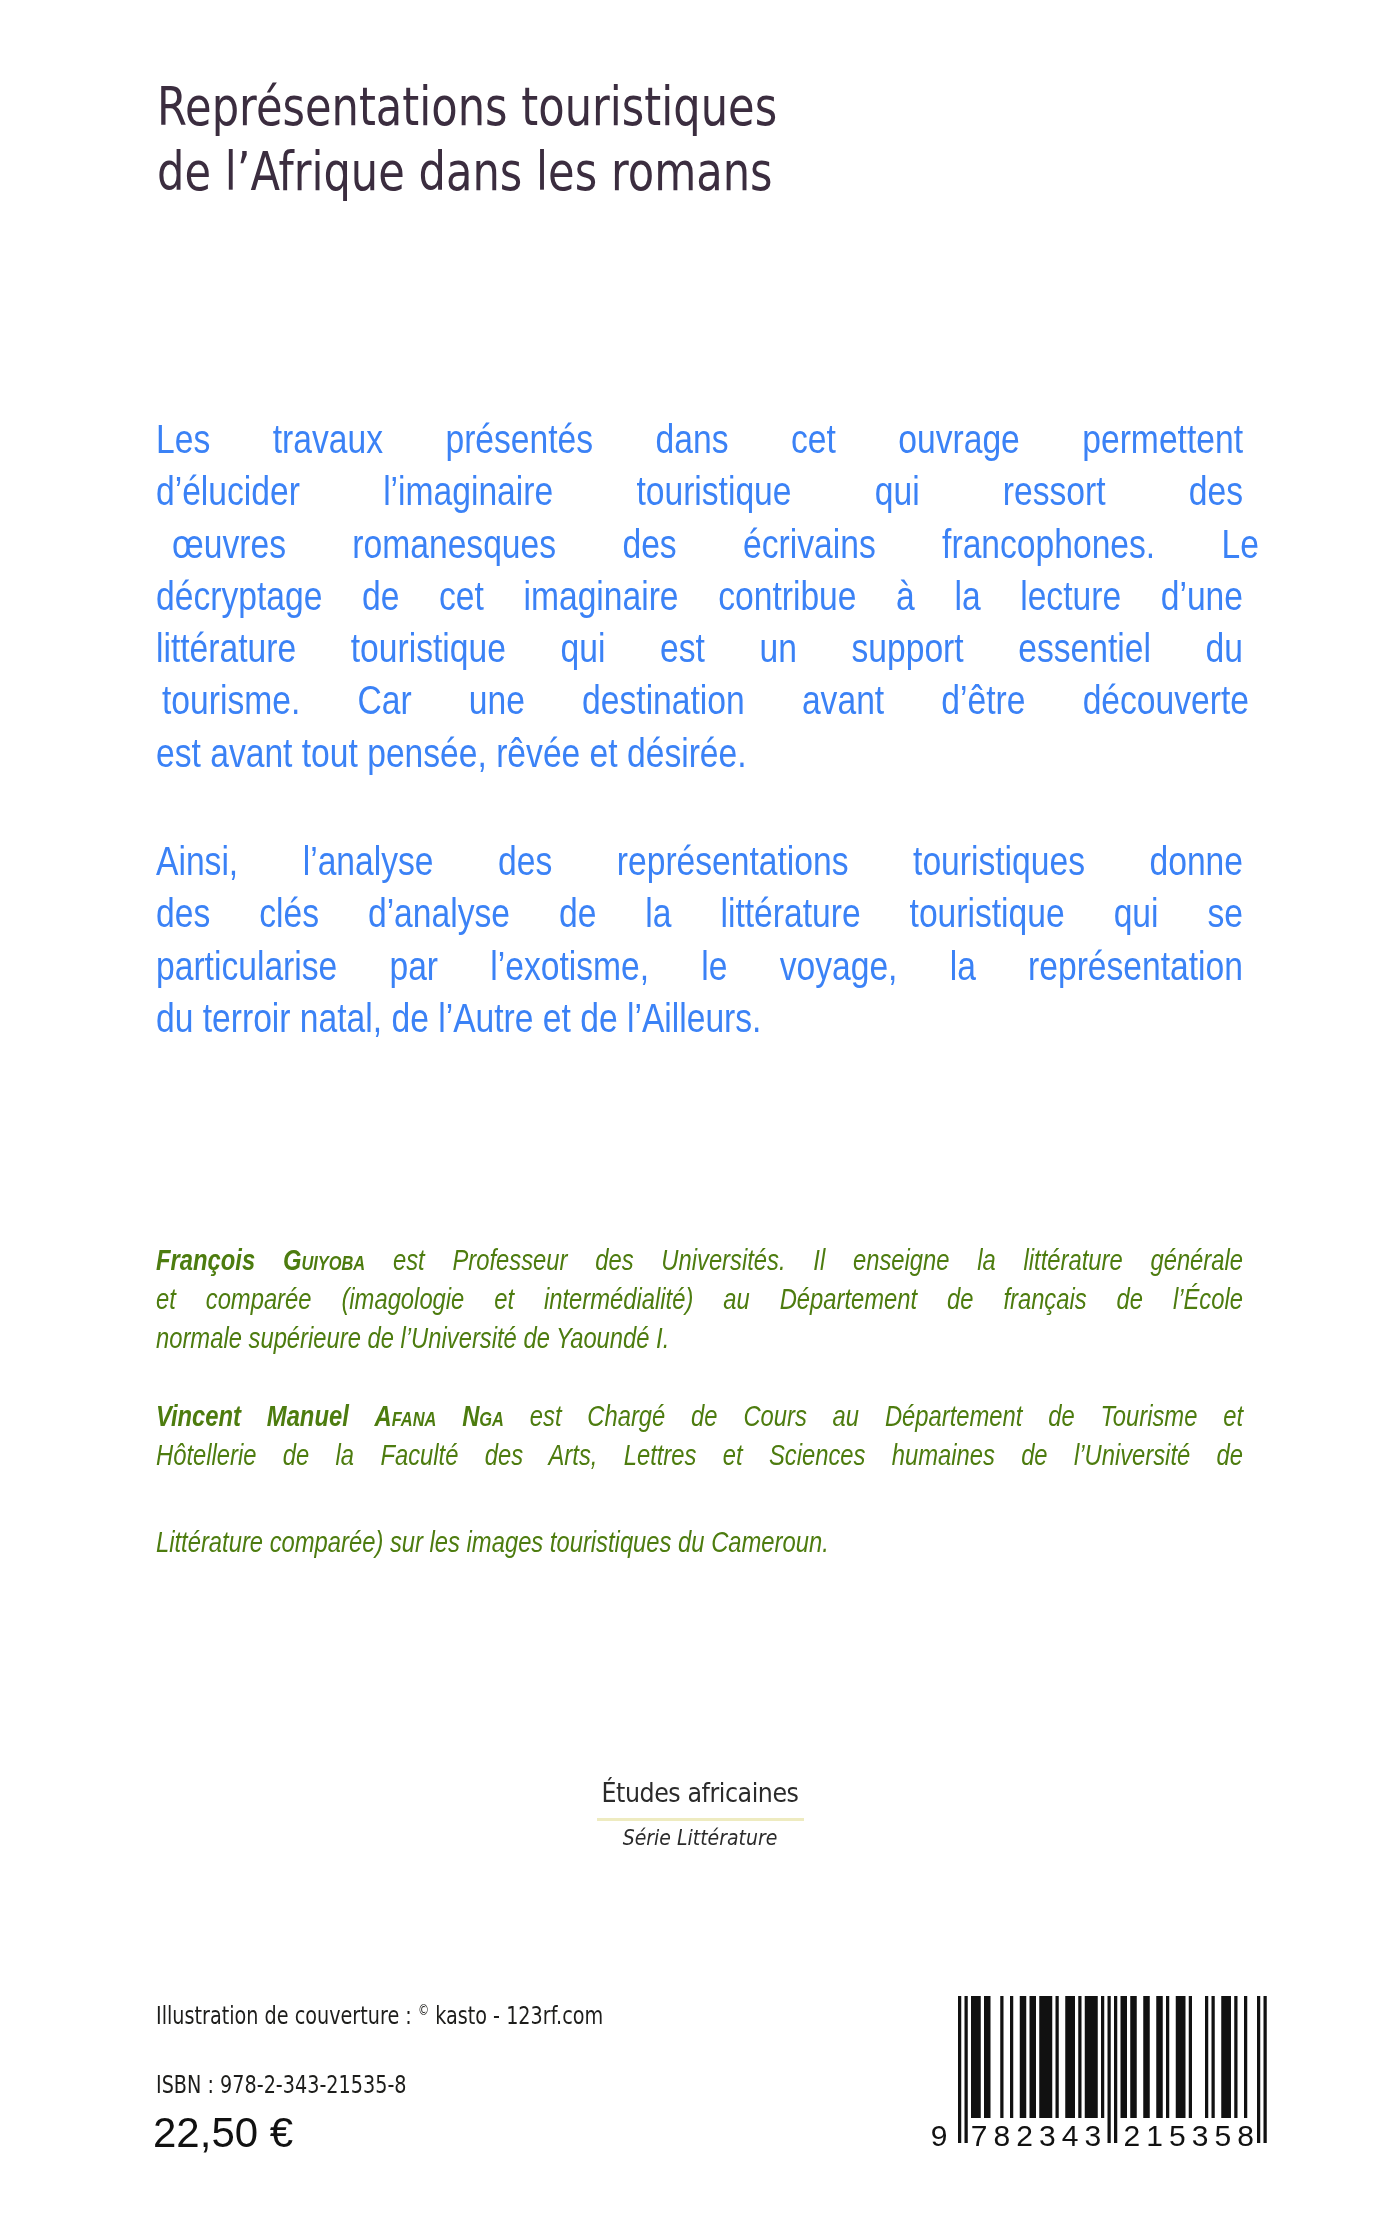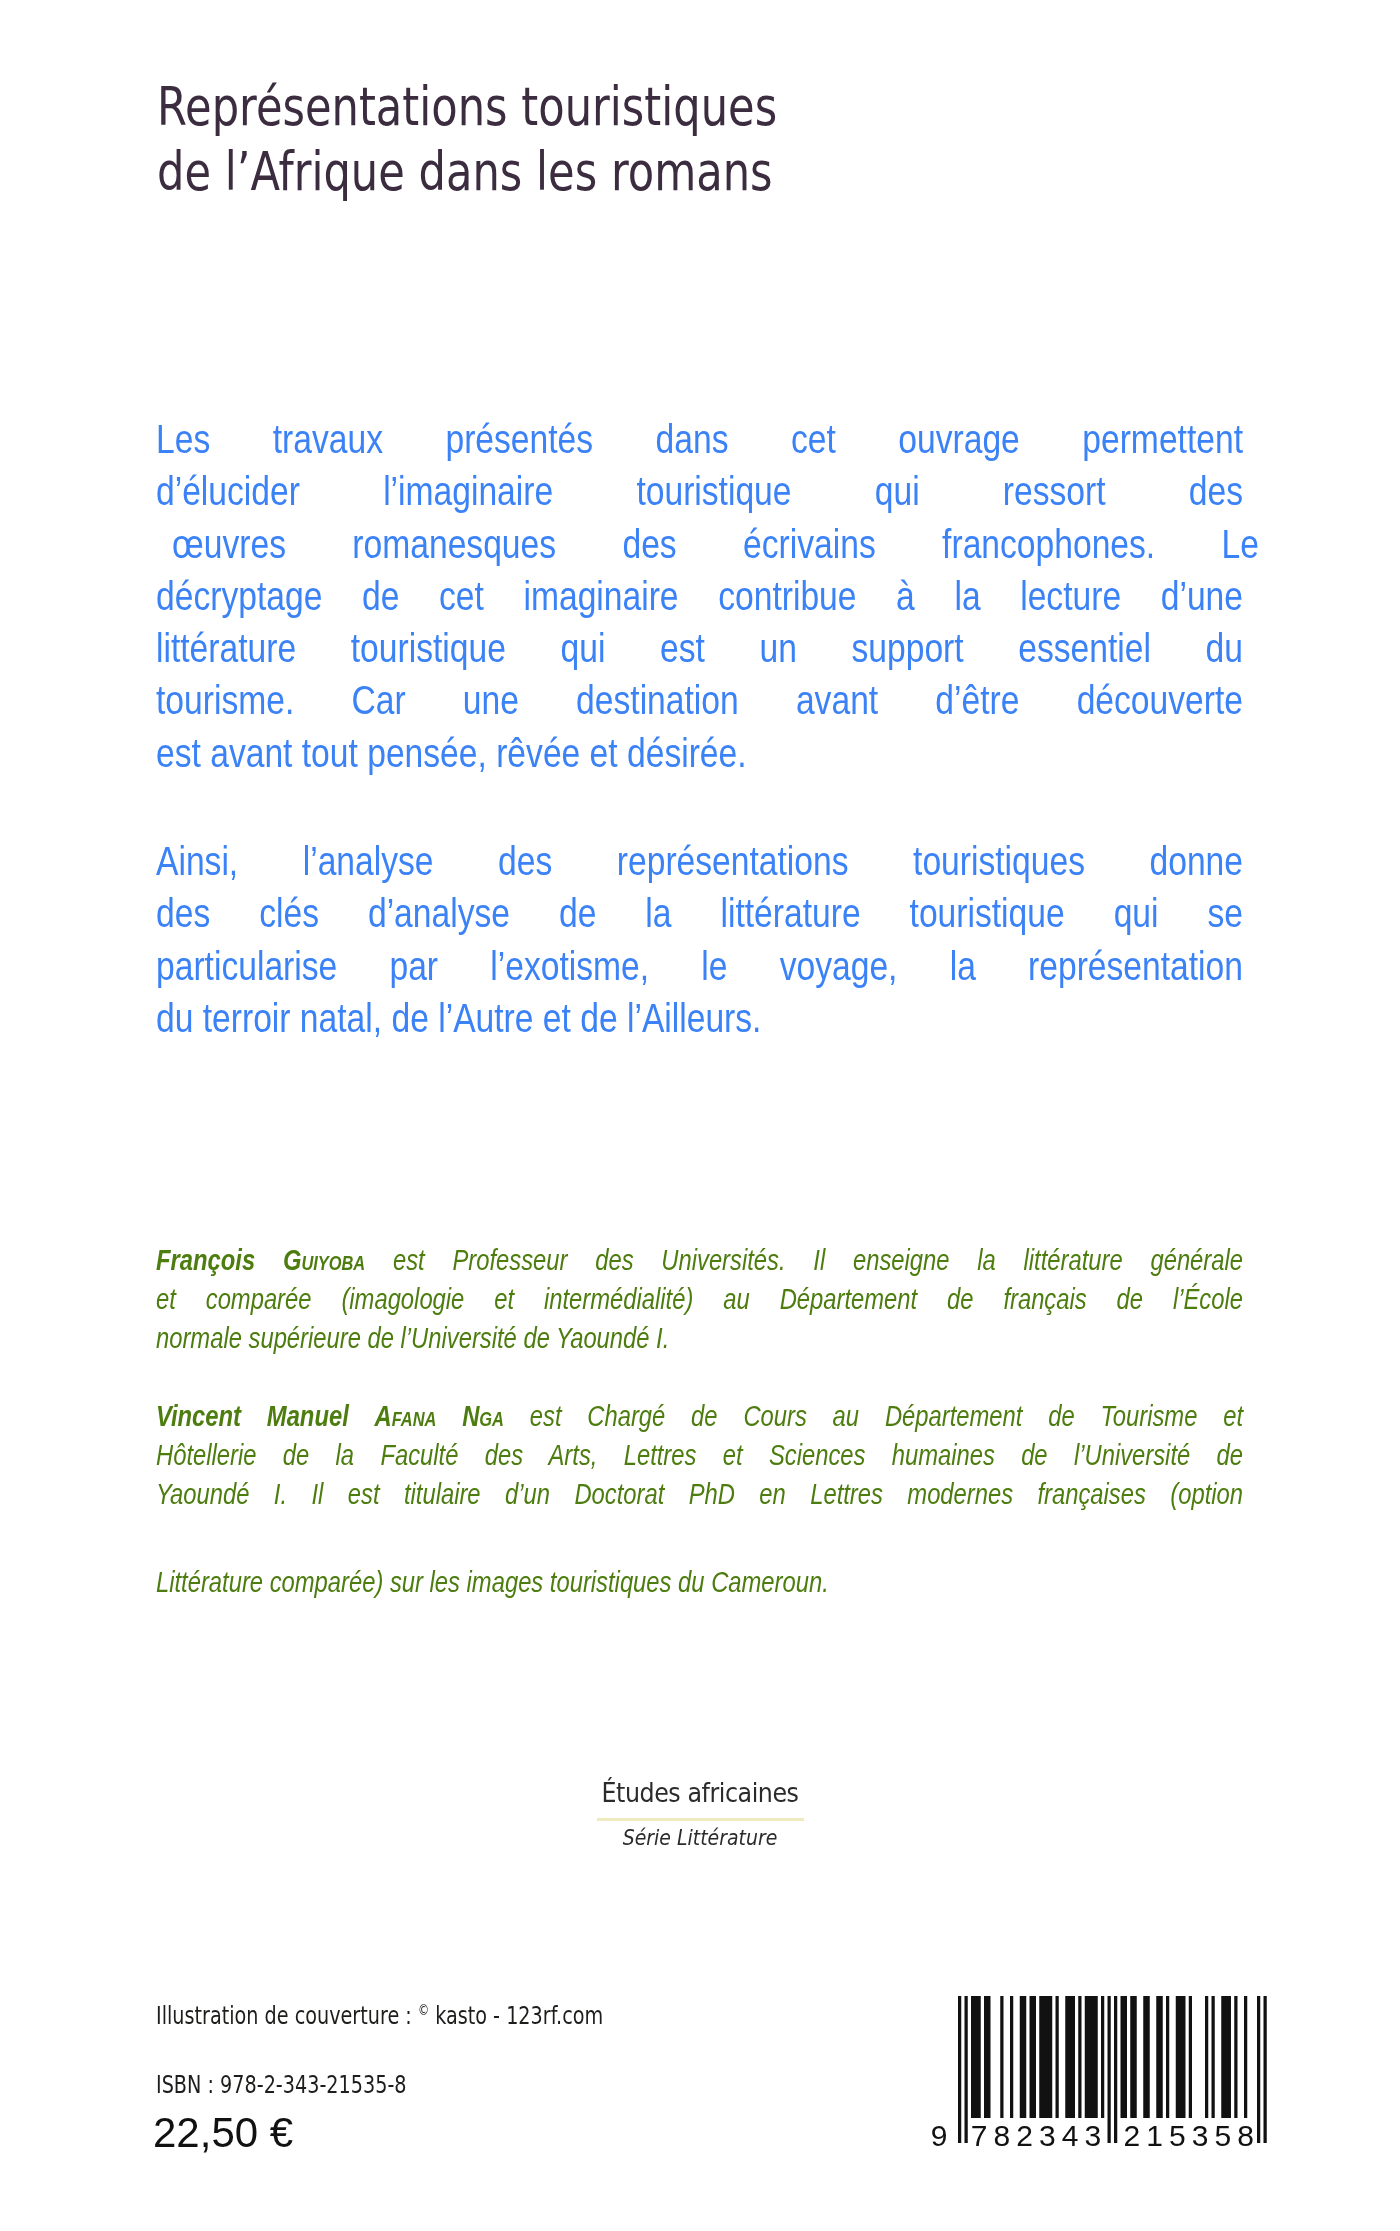--- a/index.html
+++ b/index.html
@@ -95,41 +95,40 @@
   <span class="line">Représentations touristiques</span>
   <span class="line">de l’Afrique dans les romans</span>
 </h1>
 
 <p id="para1" class="abs body-para">
   <span class="ln" style="text-align: left; text-align-last: left;"><span style="white-space: nowrap; word-spacing: 64.8152px; display: inline-block; transform-origin: 0px 50%; transform: scaleX(0.82);">Les travaux présentés dans cet ouvrage permettent</span></span>
   <span class="ln" style="text-align: left; text-align-last: left;"><span style="white-space: nowrap; word-spacing: 90.1032px; display: inline-block; transform-origin: 0px 50%; transform: scaleX(0.82);">d’élucider l’imaginaire touristique qui ressort des</span></span>
   <span class="ln" style="text-align: left; text-align-last: left; margin-left: 16px;"><span style="white-space: nowrap; word-spacing: 69.5845px; display: inline-block; transform-origin: 0px 50%; transform: scaleX(0.82);">œuvres romanesques des écrivains francophones. Le</span></span>
   <span class="ln" style="text-align: left; text-align-last: left;"><span style="white-space: nowrap; word-spacing: 36.9278px; display: inline-block; transform-origin: 0px 50%; transform: scaleX(0.82);">décryptage de cet imaginaire contribue à la lecture d’une</span></span>
   <span class="ln" style="text-align: left; text-align-last: left;"><span style="white-space: nowrap; word-spacing: 55.23px; display: inline-block; transform-origin: 0px 50%; transform: scaleX(0.82);">littérature touristique qui est un support essentiel du</span></span>
-  <span class="ln" style="text-align: left; text-align-last: left;"><span style="white-space: nowrap; word-spacing: 58.3594px; display: inline-block; transform-origin: 0px 50%; transform: scaleX(0.82);">tourisme. Car une destination avant d’être découverte</span></span>
+  <span class="ln" style="text-align: left; text-align-last: left; margin-left: 6px;"><span style="white-space: nowrap; word-spacing: 58.3594px; display: inline-block; transform-origin: 0px 50%; transform: scaleX(0.82);">tourisme. Car une destination avant d’être découverte</span></span>
   <span class="ln last" style="text-align: left; text-align-last: left;"><span style="white-space: nowrap; display: inline-block; transform-origin: 0px 50%; transform: scaleX(0.82);">est avant tout pensée, rêvée et désirée.</span></span>
 </p>
 
 <p id="para2" class="abs body-para">
   <span class="ln" style="text-align: right; text-align-last: left;"><span style="white-space: nowrap; word-spacing: 67.2907px; display: inline-block; transform-origin: 0px 50%; transform: scaleX(0.82);">Ainsi, l’analyse des représentations touristiques donne</span></span>
   <span class="ln" style="text-align: left; text-align-last: left;"><span style="white-space: nowrap; word-spacing: 48.3282px; display: inline-block; transform-origin: 0px 50%; transform: scaleX(0.82);">des clés d’analyse de la littérature touristique qui se</span></span>
   <span class="ln" style="text-align: center; text-align-last: left;"><span style="white-space: nowrap; word-spacing: 52.2917px; display: inline-block; transform-origin: 0px 50%; transform: scaleX(0.82);">particularise par l’exotisme, le voyage, la représentation</span></span>
   <span class="ln last" style="text-align: left; text-align-last: left;"><span style="white-space: nowrap; display: inline-block; transform-origin: 0px 50%; transform: scaleX(0.82);">du terroir natal, de l’Autre et de l’Ailleurs.</span></span>
 </p>
 
 <p id="bio1" class="abs bio">
   <span class="ln" style="text-align: left; text-align-last: left;"><span style="white-space: nowrap; word-spacing: 25.811px; display: inline-block; transform-origin: 0px 50%; transform: scaleX(0.82);"><span class="name">François</span> <span class="sc">Guiyoba</span><span> est Professeur des Universités. Il enseigne la littérature générale</span></span></span>
   <span class="ln" style="text-align: left; text-align-last: left;"><span style="white-space: nowrap; word-spacing: 28.4282px; display: inline-block; transform-origin: 0px 50%; transform: scaleX(0.82);">et comparée (imagologie et intermédialité) au Département de français de l’École</span></span>
   <span class="ln last" style="text-align: left; text-align-last: left;"><span style="white-space: nowrap; display: inline-block; transform-origin: 0px 50%; transform: scaleX(0.82);">normale supérieure de l’Université de Yaoundé I.</span></span>
 </p>
 
 <p id="bio2" class="abs bio">
   <span class="ln" style="text-align: left; text-align-last: left;"><span style="white-space: nowrap; word-spacing: 23.4219px; display: inline-block; transform-origin: 0px 50%; transform: scaleX(0.82);"><span class="name">Vincent Manuel</span> <span class="sc">Afana Nga</span><span> est Chargé de Cours au Département de Tourisme et</span></span></span>
   <span class="ln" style="text-align: left; text-align-last: left;"><span style="white-space: nowrap; word-spacing: 24.0508px; display: inline-block; transform-origin: 0px 50%; transform: scaleX(0.82);">Hôtellerie de la Faculté des Arts, Lettres et Sciences humaines de l’Université de</span></span>
-  <span class="ln" style="text-align: left; text-align-last: left;"><span style="white-space: nowrap; word-spacing: 21.7175px; display: inline-block; transform-origin: 0px 50%; transform: scaleX(0.82);">Yaoundé I. Il est titulaire d’un Doctorat PhD en Lettres modernes françaises (option</span></span>
   <span class="ln last" style="text-align: left; text-align-last: left; margin-top: 48px;"><span style="white-space: nowrap; display: inline-block; transform-origin: 0px 50%; transform: scaleX(0.82);">Littérature comparée) sur les images touristiques du Cameroun.</span></span>
 </p>
 
 <div id="series" class="abs">
   <span id="series-name">Études africaines</span>
   <div id="series-rule"></div>
   <span id="series-sub">Série Littérature</span>
 </div>
 
 <div id="illustration" class="abs credit"><span>Illustration de couverture : </span><sup>©</sup><span> kasto - 123rf.com</span></div>

